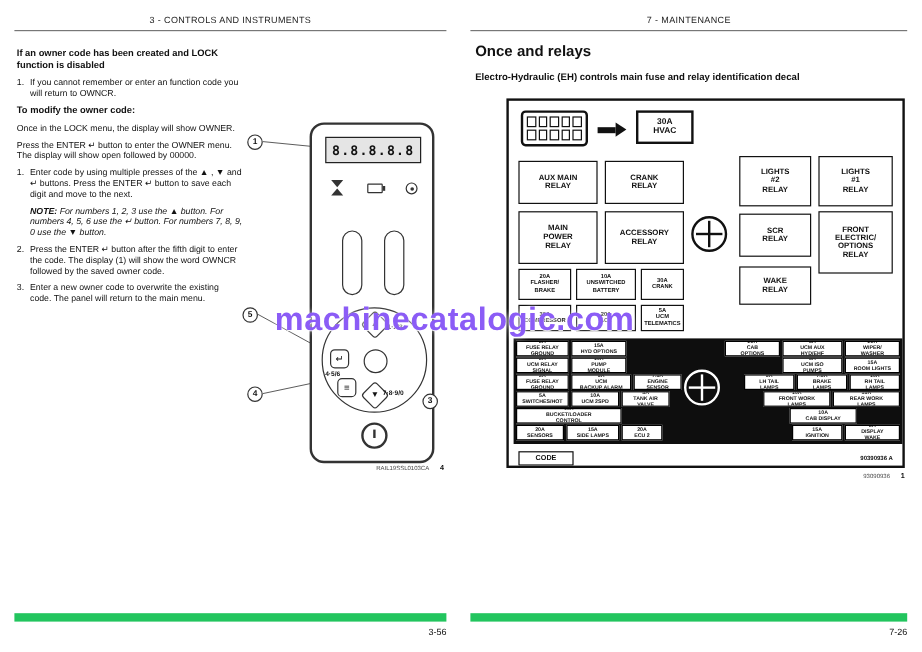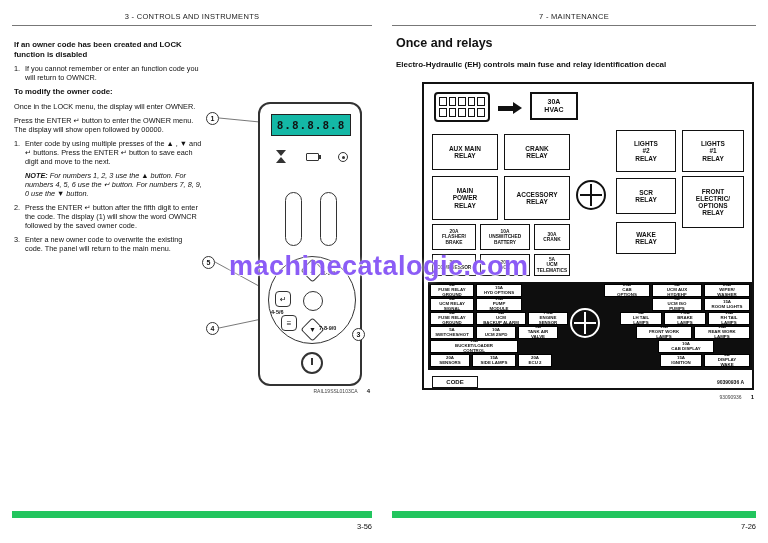--- a/index.html
+++ b/index.html
@@ -21,21 +21,21 @@
   .note .nl{font-weight:bold;margin-right:2px}
   .ind{margin-left:11px}
   .li{display:flex;margin-bottom:5px}
   .li .n{flex:none;width:11px}
   .li .t{flex:1}
 
   
   .fig{position:absolute;left:192px;top:96px;width:172px;height:302px}
   .leaders{position:absolute;left:0;top:0;width:172px;height:302px}
   .device{position:absolute;left:58px;top:6px;width:104px;height:284px;border:2px solid #333;border-radius:12px;background:#fff}
-  .dsp{position:absolute;left:11px;top:10px;width:80px;height:22px;border:1.5px solid #222;display:flex;align-items:center;justify-content:center;font-family:"DejaVu Sans Mono",monospace;font-weight:bold;font-size:11px;letter-spacing:1px;background:#14b8a6}
+  .dsp{position:absolute;left:11px;top:10px;width:80px;height:22px;border:1.5px solid #222;display:flex;align-items:center;justify-content:center;font-family:"DejaVu Sans Mono",monospace;font-weight:bold;font-size:11px;letter-spacing:1px;background:#e5e5e5}
   .dicons{position:absolute;top:46px;left:16px;width:72px;display:flex;justify-content:space-between;align-items:center}
   .hg .hgt{width:0;height:0;border-left:5px solid transparent;border-right:5px solid transparent;border-top:6px solid #333}
   .hg .hgb{width:0;height:0;border-left:5px solid transparent;border-right:5px solid transparent;border-bottom:6px solid #333;margin-top:1px}
   .bat{width:13px;height:8px;border:1.5px solid #333;border-radius:1px;position:relative}
   .batn{position:absolute;right:-3px;top:1px;width:2px;height:4px;background:#333}
   .fuel{width:10px;height:10px;border:1.5px solid #333;border-radius:50%;position:relative}
   .fueld{position:absolute;left:3px;top:3px;width:3px;height:3px;background:#333;border-radius:50%}
   .slot{position:absolute;top:88px;width:17px;height:54px;border:1.5px solid #333;border-radius:9px}
   .slot.s1{left:25px}.slot.s2{left:60px}
   .pad{position:absolute;left:8px;top:152px;width:88px;height:88px;border:1.5px solid #333;border-radius:50%}
@@ -94,21 +94,21 @@
     <div class="sect">If an owner code has been created and LOCK function is disabled</div>
 
 
     <div class="li">
       <span class="n">1.</span>
       <span class="t">If you cannot remember or enter an function code you will return to OWNCR.</span>
     </div>
 
     <div class="sect">To modify the owner code:</div>
 
-    <p class="para">Once in the LOCK menu, the display will enter OWNER.</p>
+    <p class="para">Once in the LOCK menu, the display will show OWNER.</p>
     <p class="para">Press the ENTER ↵ button to enter the OWNER menu. The display will show open followed by 00000.</p>
 
     <div class="li">
       <span class="n">1.</span>
       <span class="t">Enter code by using multiple presses of the ▲ , ▼ and ↵ buttons. Press the ENTER ↵ button to save each digit and move to the next.</span>
     </div>
 
     <p class="note ind"><span class="nl">NOTE:</span><span>For numbers 1, 2, 3 use the ▲ button. For numbers 4, 5, 6 use the ↵ button. For numbers 7, 8, 9, 0 use the ▼ button.</span></p>
 
     <div class="li">

